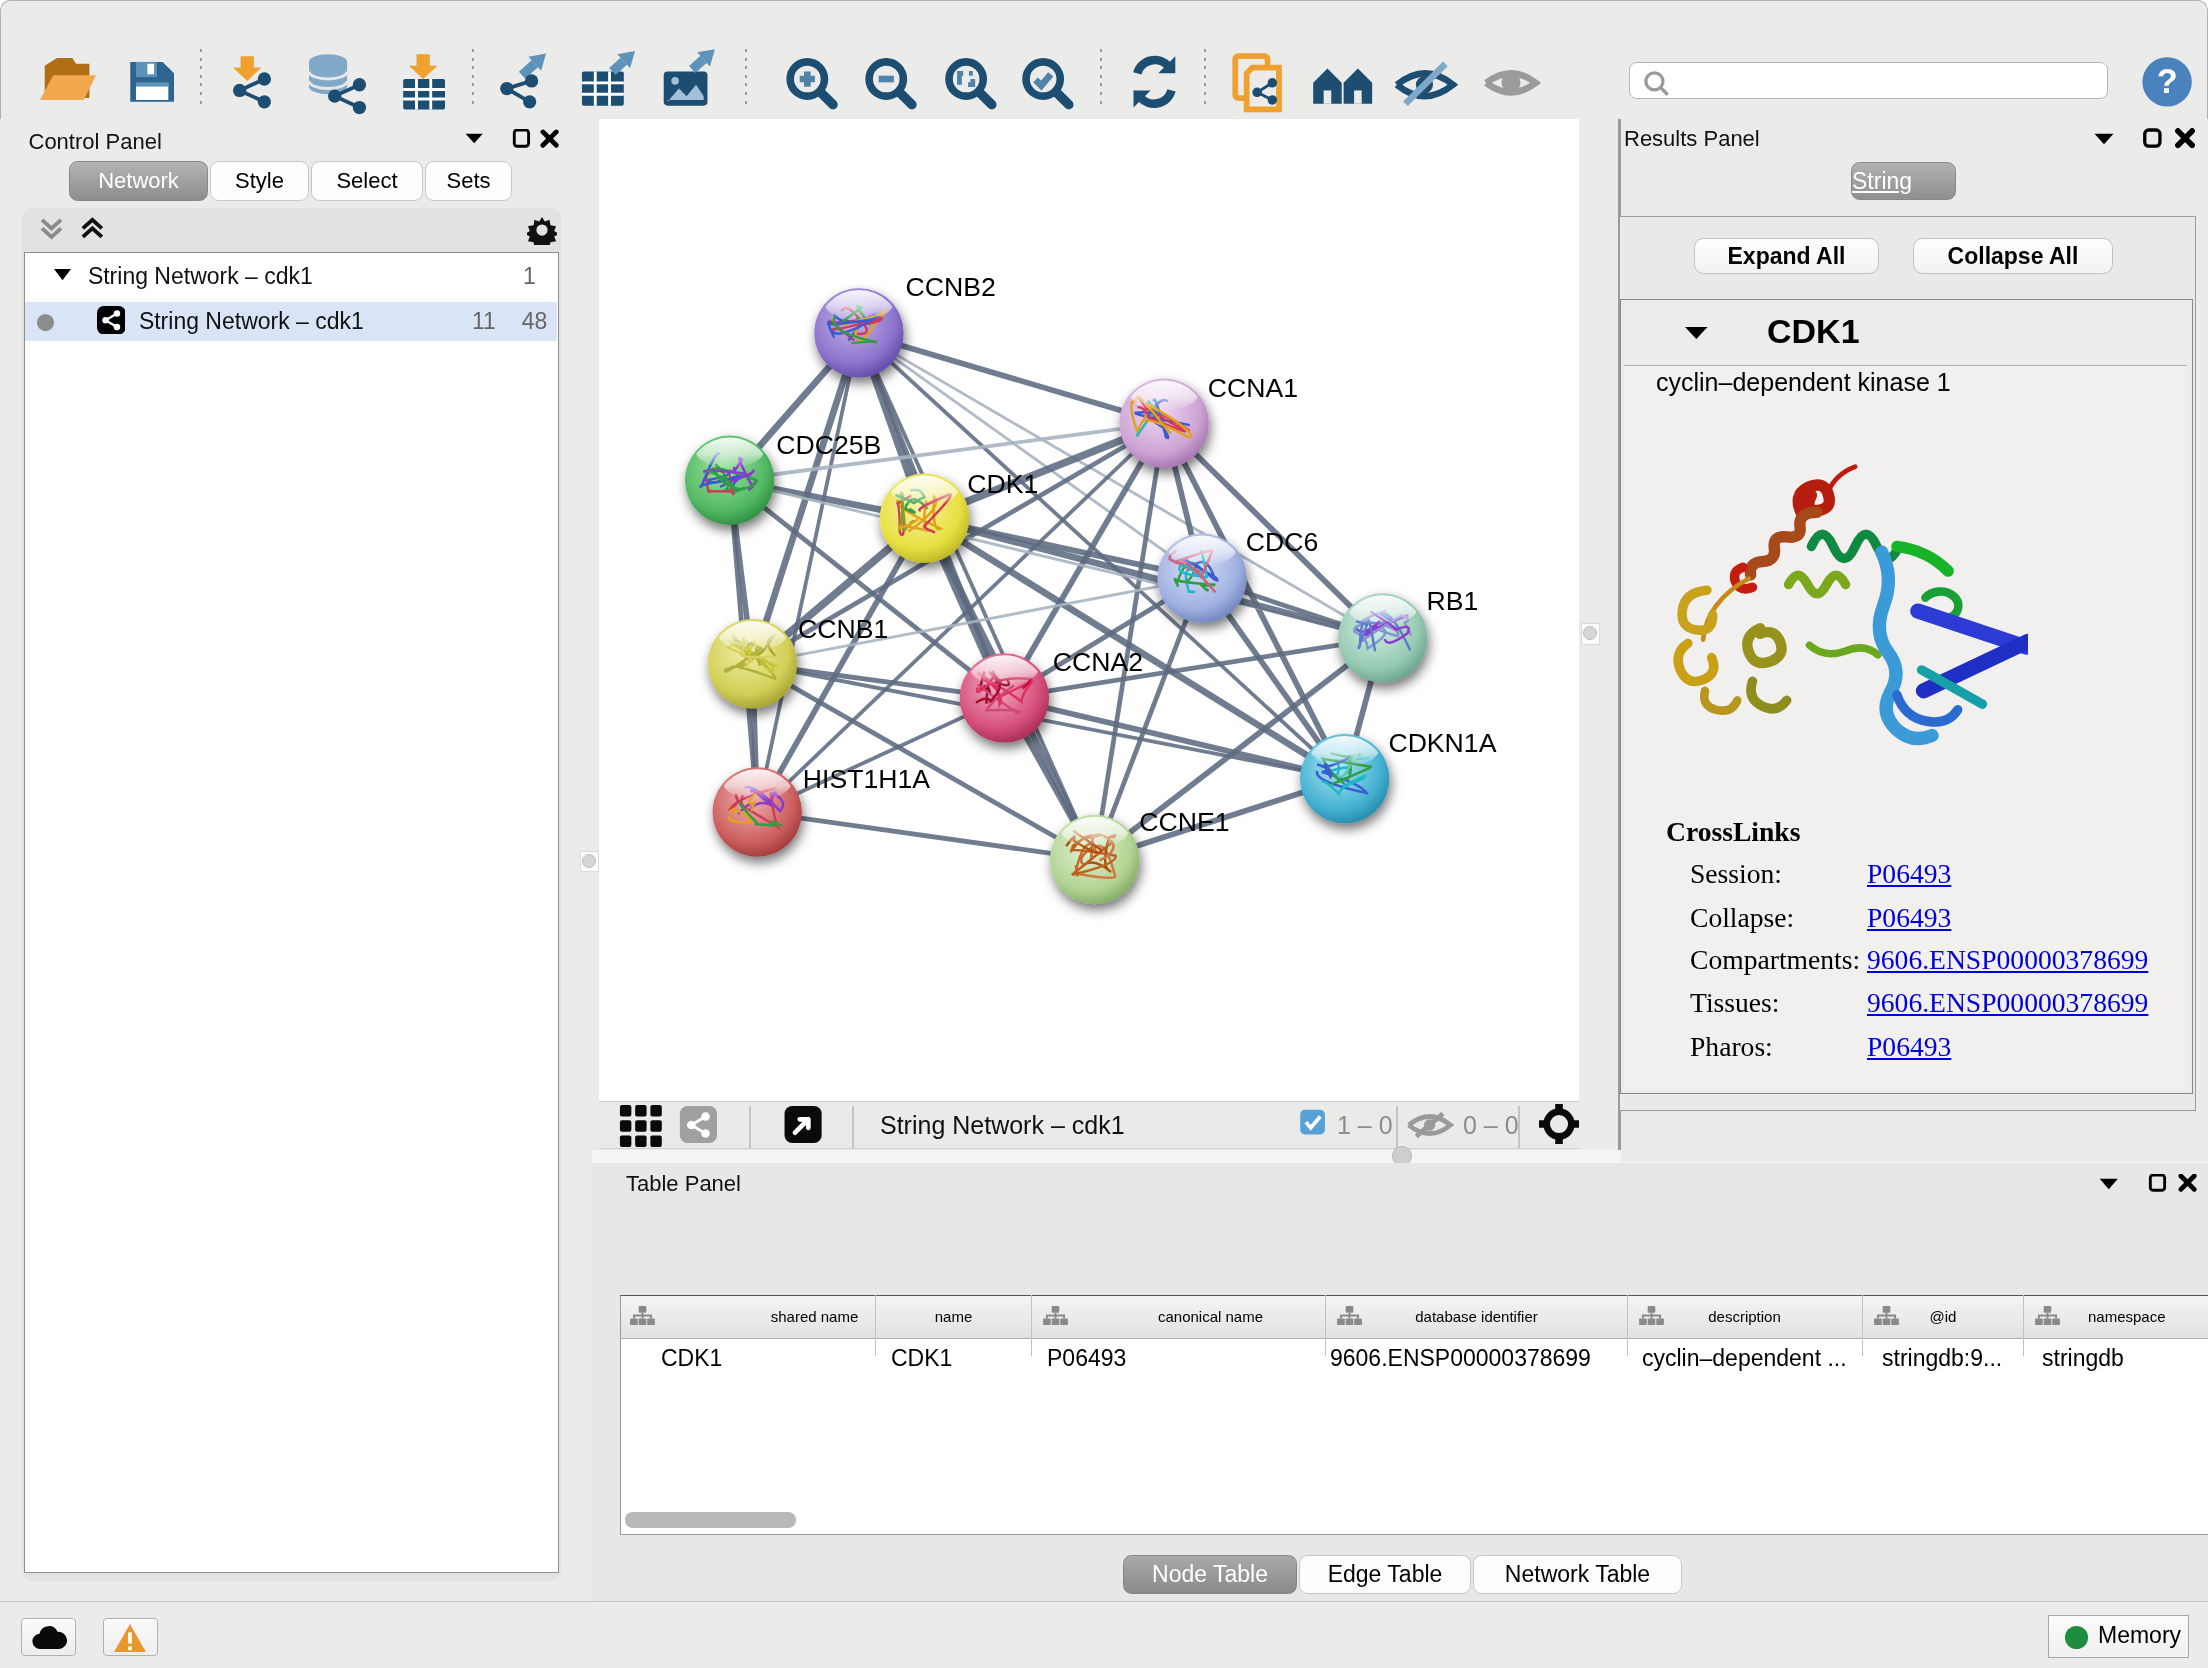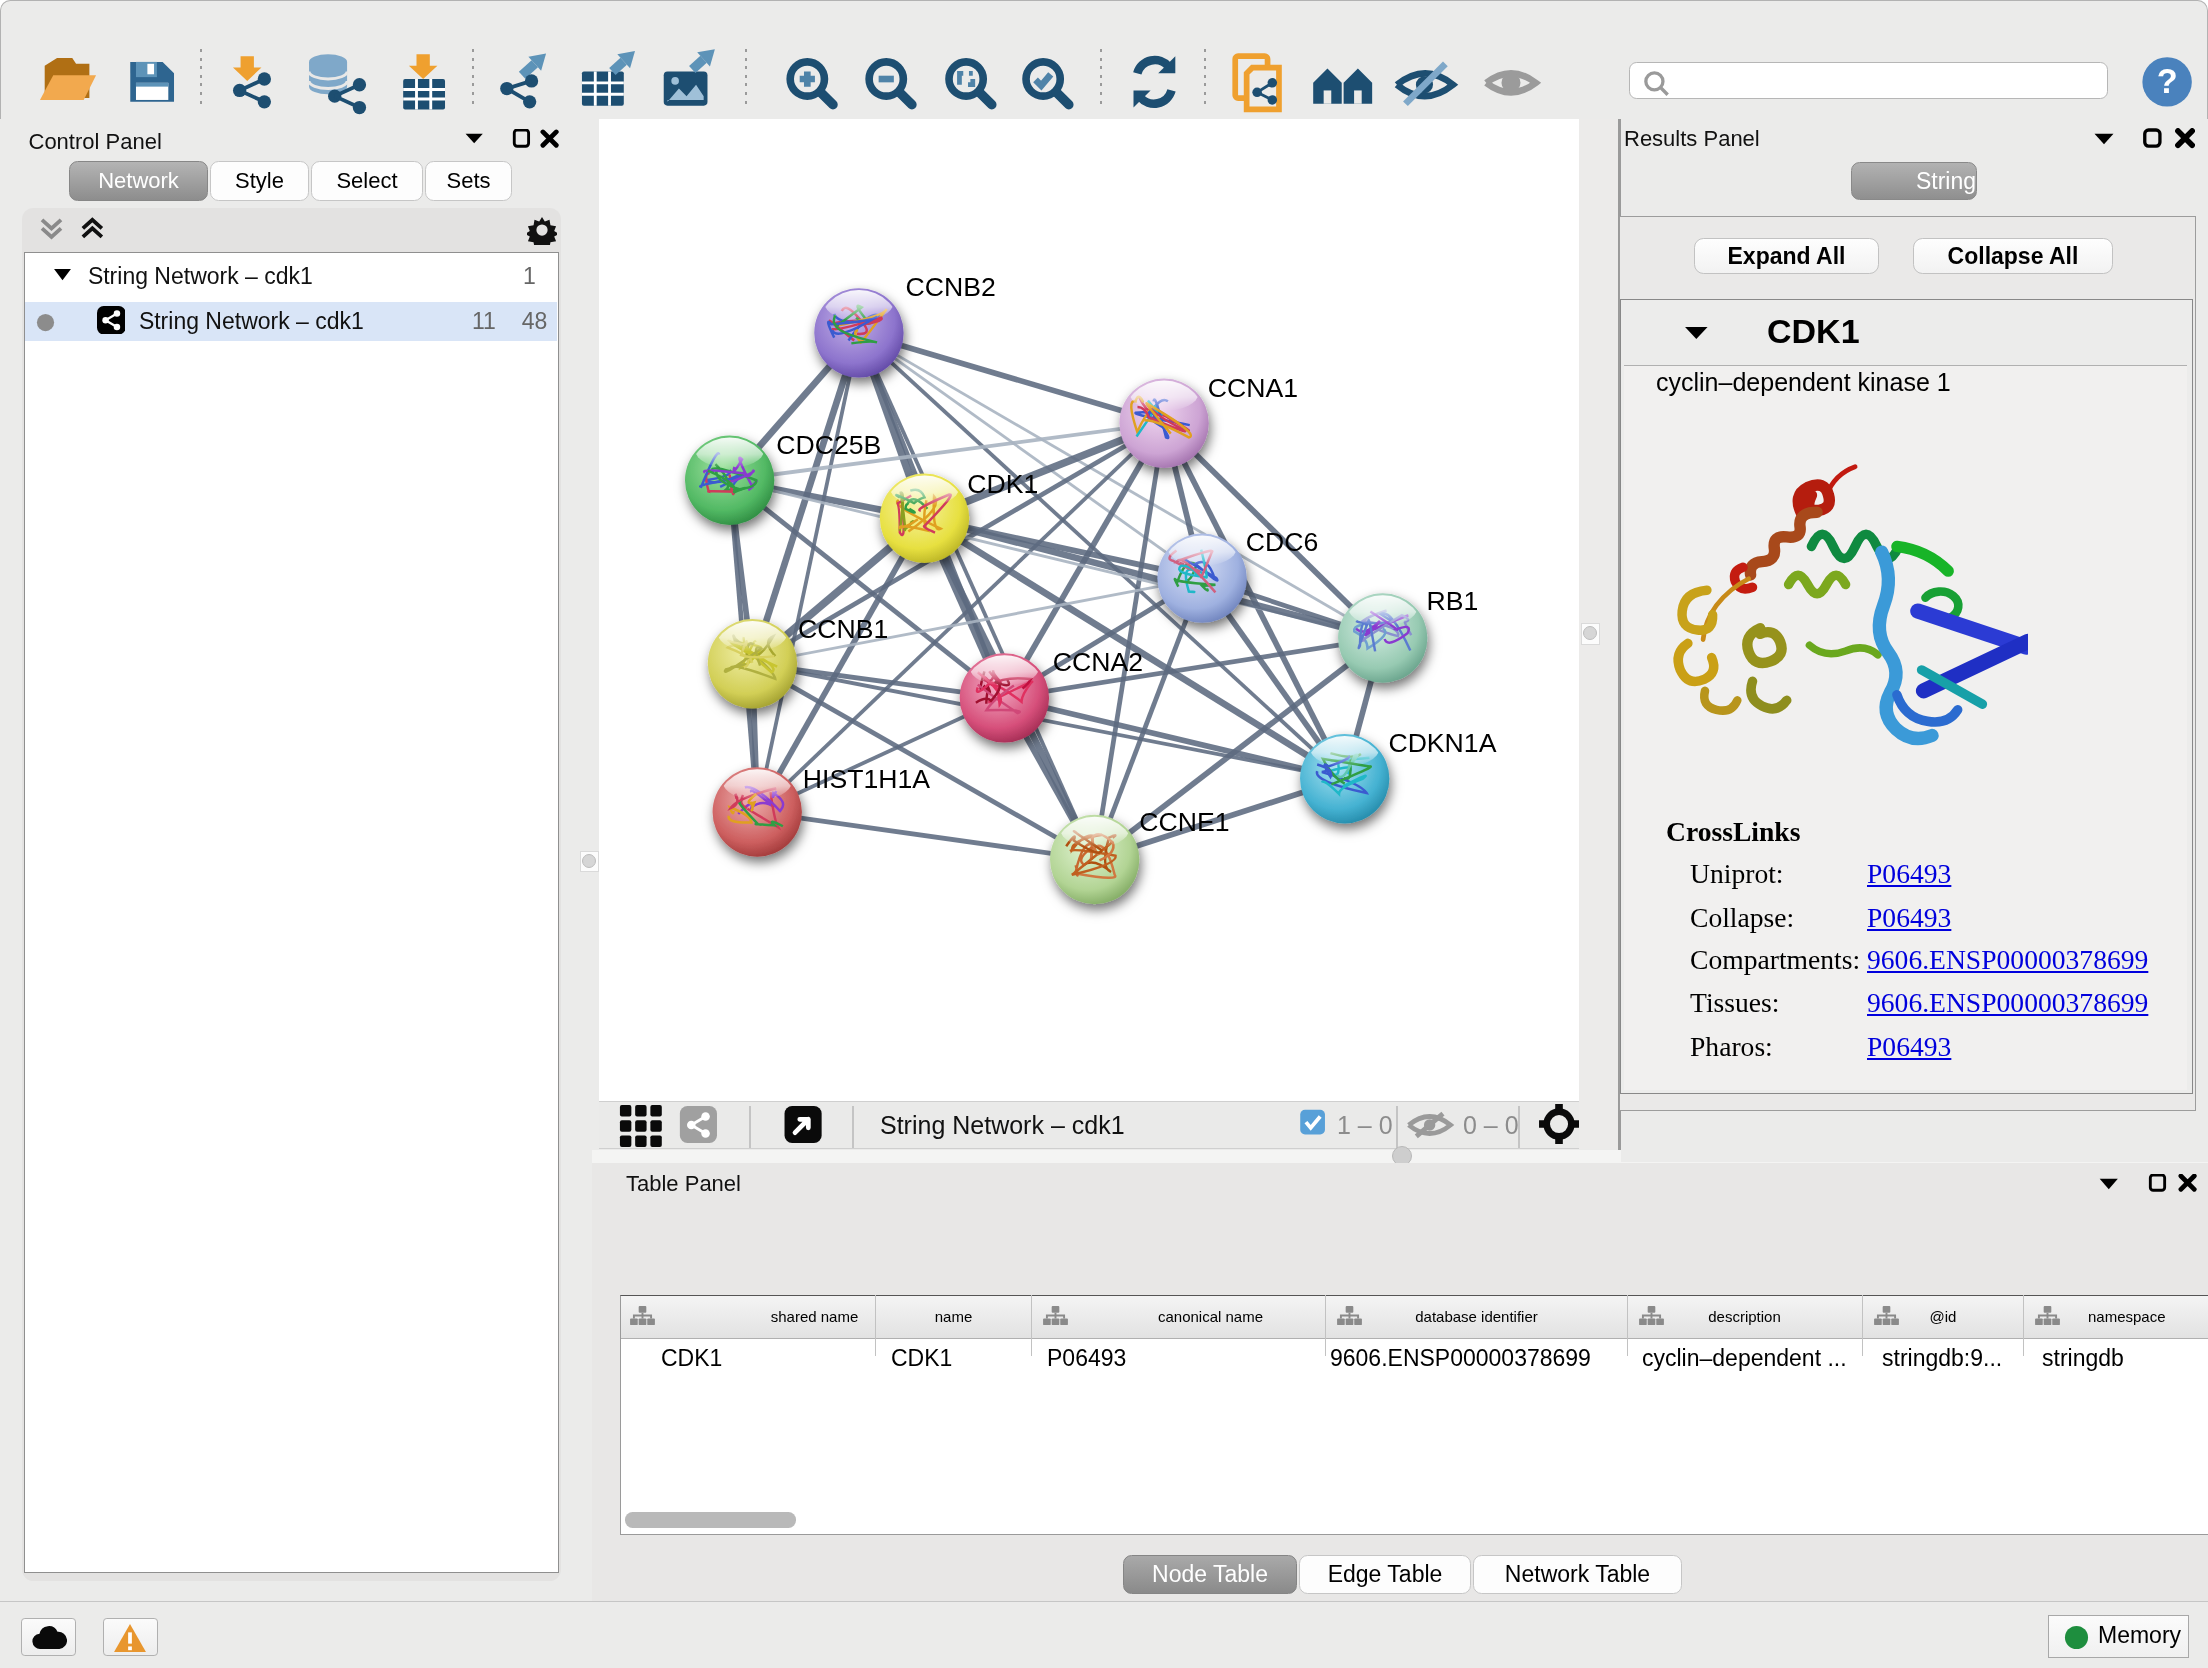--- a/index.html
+++ b/index.html
@@ -655,23 +655,23 @@
 
 <div id="results"></div>
 <div class="ptitle abs" style="left:1624px;top:126px;">Results Panel</div>
 <svg class="abs" style="left:2086px;top:128px" width="109" height="23" viewBox="0 0 115 24">
  <path d="M9 6 l20 0 -10 11 z" fill="#000"></path>
  <rect x="62" y="2" width="16" height="17" rx="4" fill="none" stroke="#000" stroke-width="3.5"></rect>
  <g stroke="#000" stroke-width="6" stroke-linecap="round">
         <path d="M97 3 l15 15 M112 3 l-15 15"></path>
       </g>
 </svg>
-<div class="abs" style="left:1851px;top:162px;width:126px;height:38px;border-radius:8.6px;
+<div class="abs" style="left:1851px;top:162px;width:105px;height:38px;border-radius:8.6px;
  background:linear-gradient(#b2b2b2,#8f8f8f);border:1px solid #898989;color:#fff;
- font-size:23px;text-align:right;line-height:36px;">String</div>
+ font-size:23px;text-align:left;line-height:36px;text-decoration:underline;">String</div>
 <div class="abs" style="left:1619px;top:216px;width:577px;height:895px;background:#eae9e8;border:1.9px solid #9c9c9c;"></div>
 <div class="abs" style="left:1694px;top:238px;width:185px;height:36px;background:linear-gradient(#fefefe,#f2f2f2);
  border:1px solid #c2c2c2;border-radius:9.5px;font-size:23px;font-weight:bold;text-align:center;line-height:34px;">Expand All</div>
 <div class="abs" style="left:1913px;top:238px;width:200px;height:36px;background:linear-gradient(#fefefe,#f2f2f2);
  border:1px solid #c2c2c2;border-radius:9.5px;font-size:23px;font-weight:bold;text-align:center;line-height:34px;">Collapse All</div>
 
 <div class="abs" style="left:1620px;top:299px;width:573px;height:795px;background:#ececeb;border:1.9px solid #888;"></div>
 <svg class="abs" style="left:1683px;top:325px" width="28.5" height="15" viewBox="0 0 30 16">
       <path d="M2 2 l24 0 -12 13 z" fill="#000"></path>
     </svg>
@@ -710,21 +710,21 @@
   <path d="M226 102 q13 27 2 56 q-11 29 5 50 q15 20 2 42 q-11 21 6 38 q17 16 38 7" stroke="#3b9ad8" stroke-width="14"></path>
 
   <path d="M264 164 L378 202" stroke="#2b3bd4" stroke-width="16"></path>
   <path d="M270 248 L380 196" stroke="#1f2fc4" stroke-width="16"></path>
   <path d="M268 226 L332 262" stroke="#17a0a8" stroke-width="10"></path>
 
   <path d="M242 252 q8 24 32 28 q22 4 32 -12" stroke="#2b6bd0" stroke-width="10"></path>
  </g>
 </svg>
 <div class="rserif abs" style="left:1666px;top:816px;font-weight:bold;">CrossLinks</div>
-<div class="rserif abs" style="left:1690px;top:858px;">Uniprot:</div>
+<div class="rserif abs" style="left:1690px;top:858px;">Session:</div>
     <div class="rlink abs" style="left:1867px;top:858px;">P06493</div>
 <div class="rserif abs" style="left:1690px;top:902px;">Collapse:</div>
     <div class="rlink abs" style="left:1867px;top:902px;">P06493</div>
 <div class="rserif abs" style="left:1690px;top:944px;">Compartments:</div>
     <div class="rlink abs" style="left:1867px;top:944px;">9606.ENSP00000378699</div>
 <div class="rserif abs" style="left:1690px;top:987px;">Tissues:</div>
     <div class="rlink abs" style="left:1867px;top:987px;">9606.ENSP00000378699</div>
 <div class="rserif abs" style="left:1690px;top:1031px;">Pharos:</div>
     <div class="rlink abs" style="left:1867px;top:1031px;">P06493</div>
 

